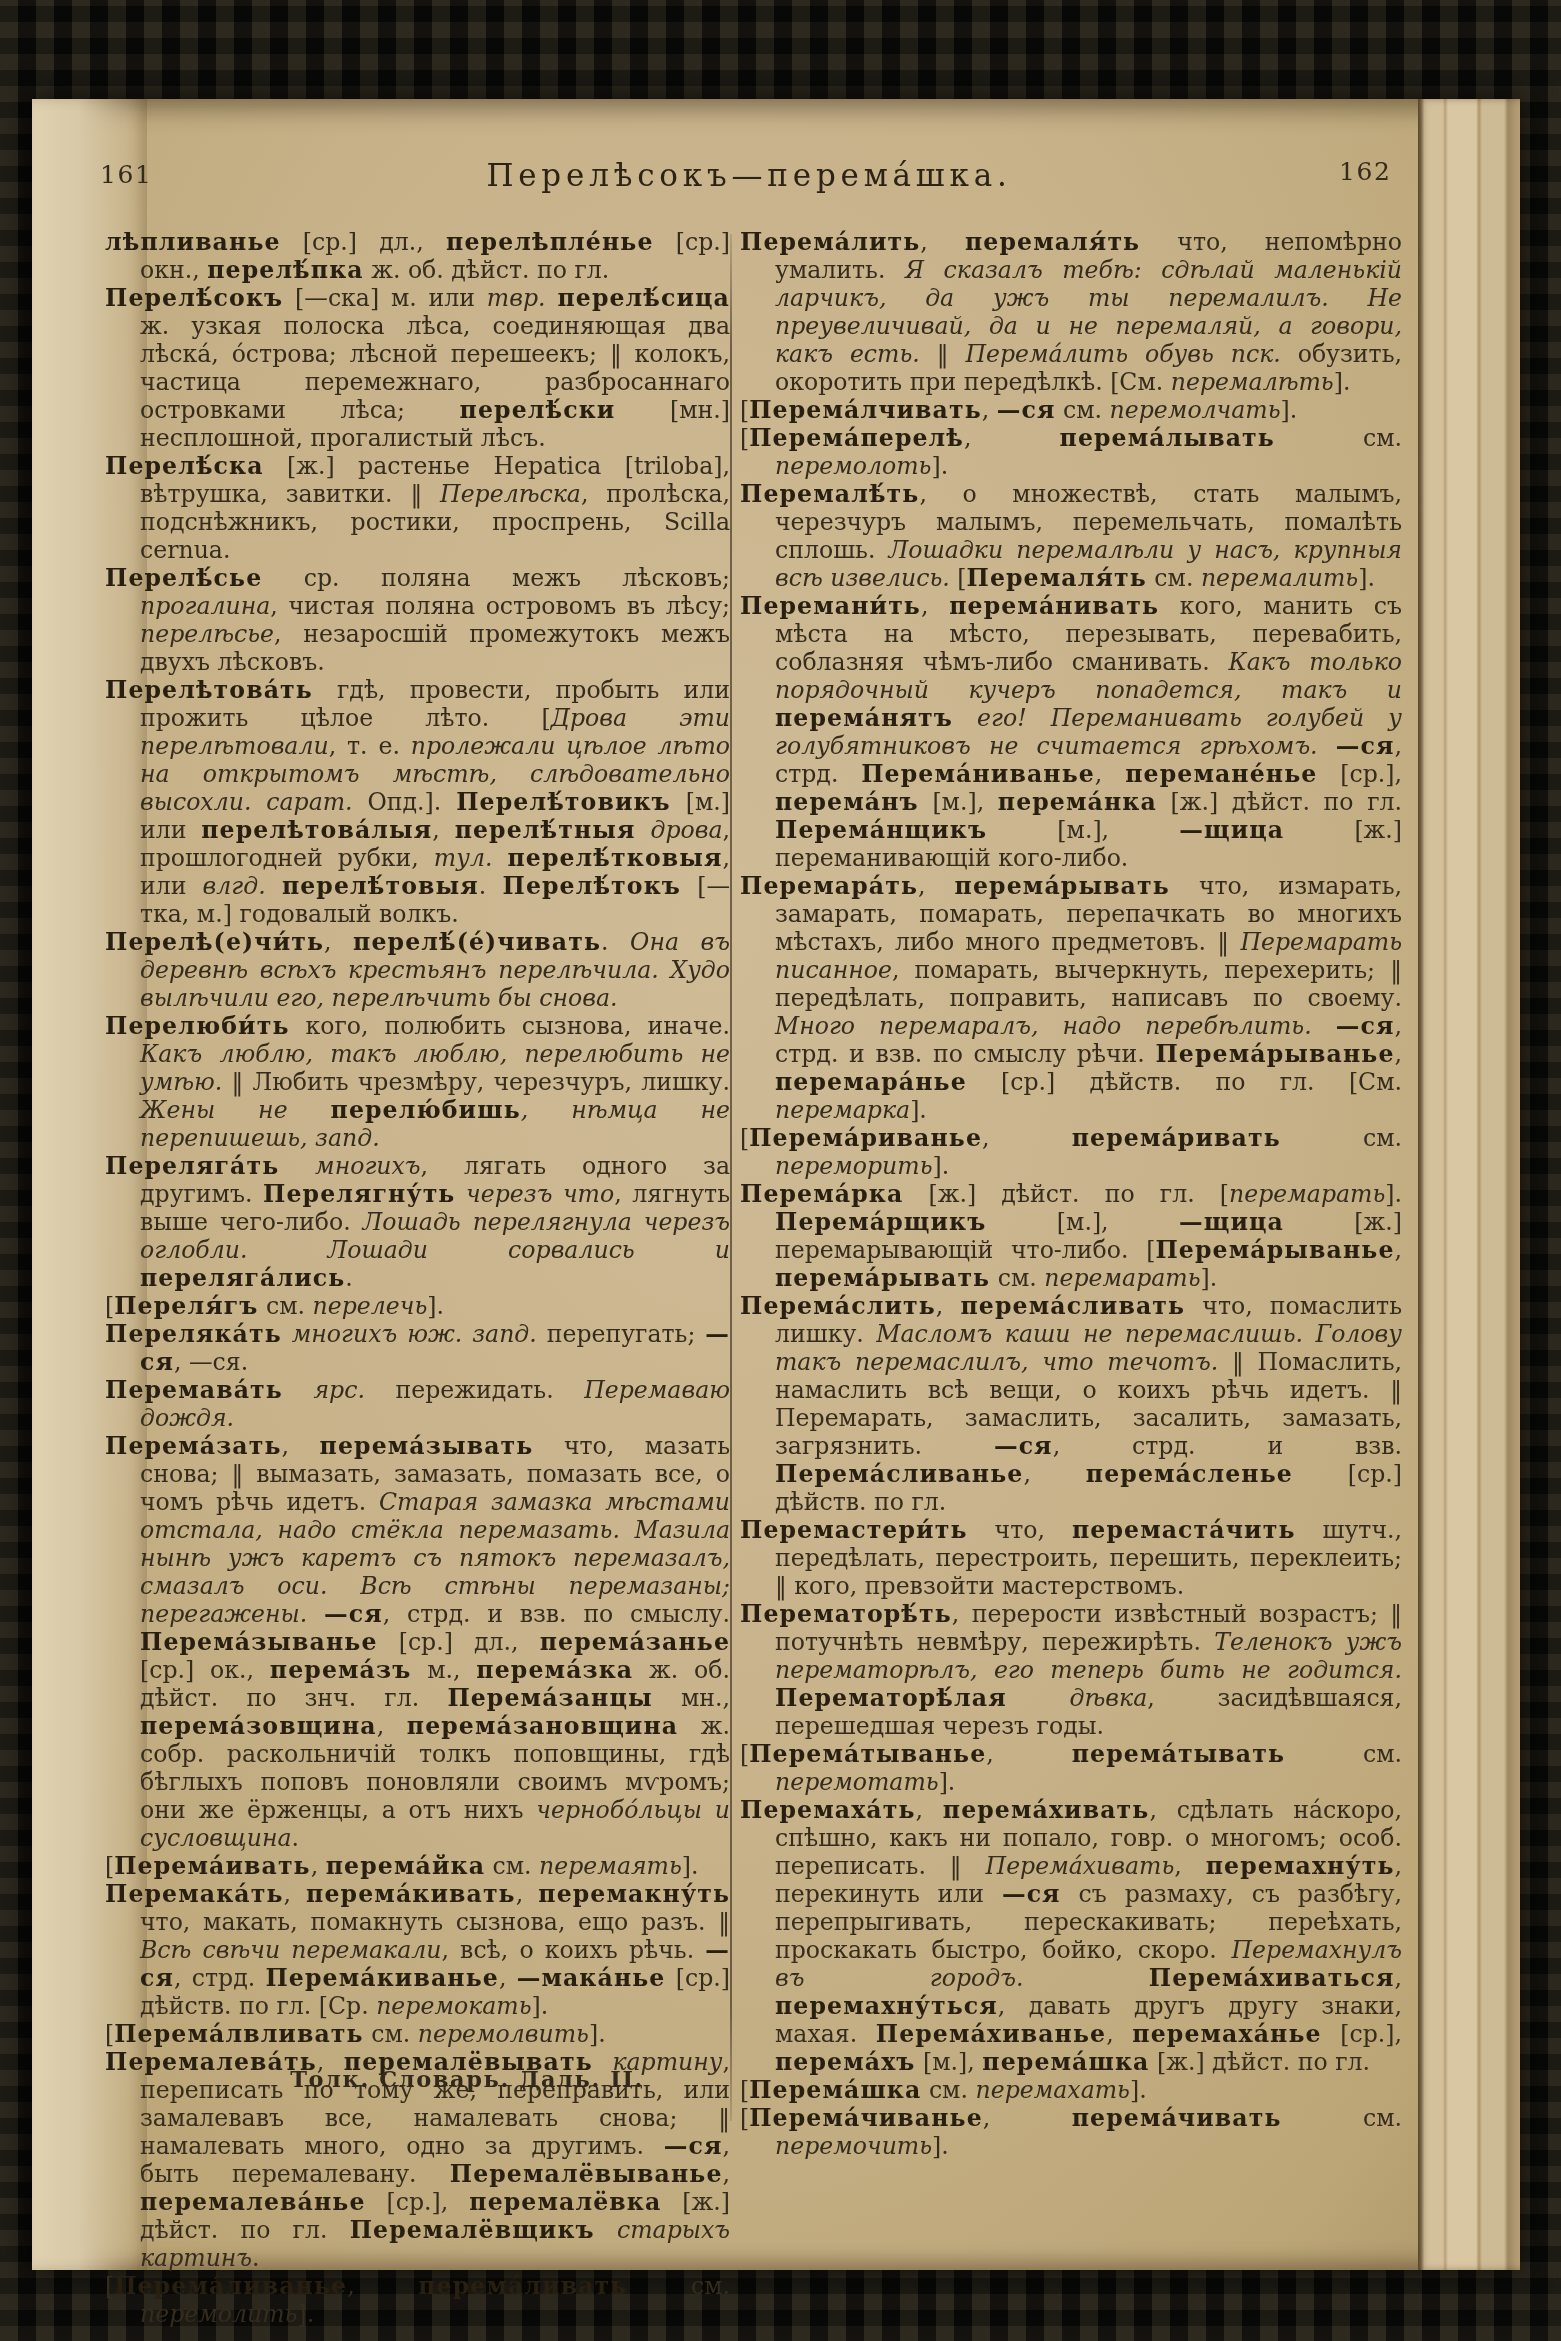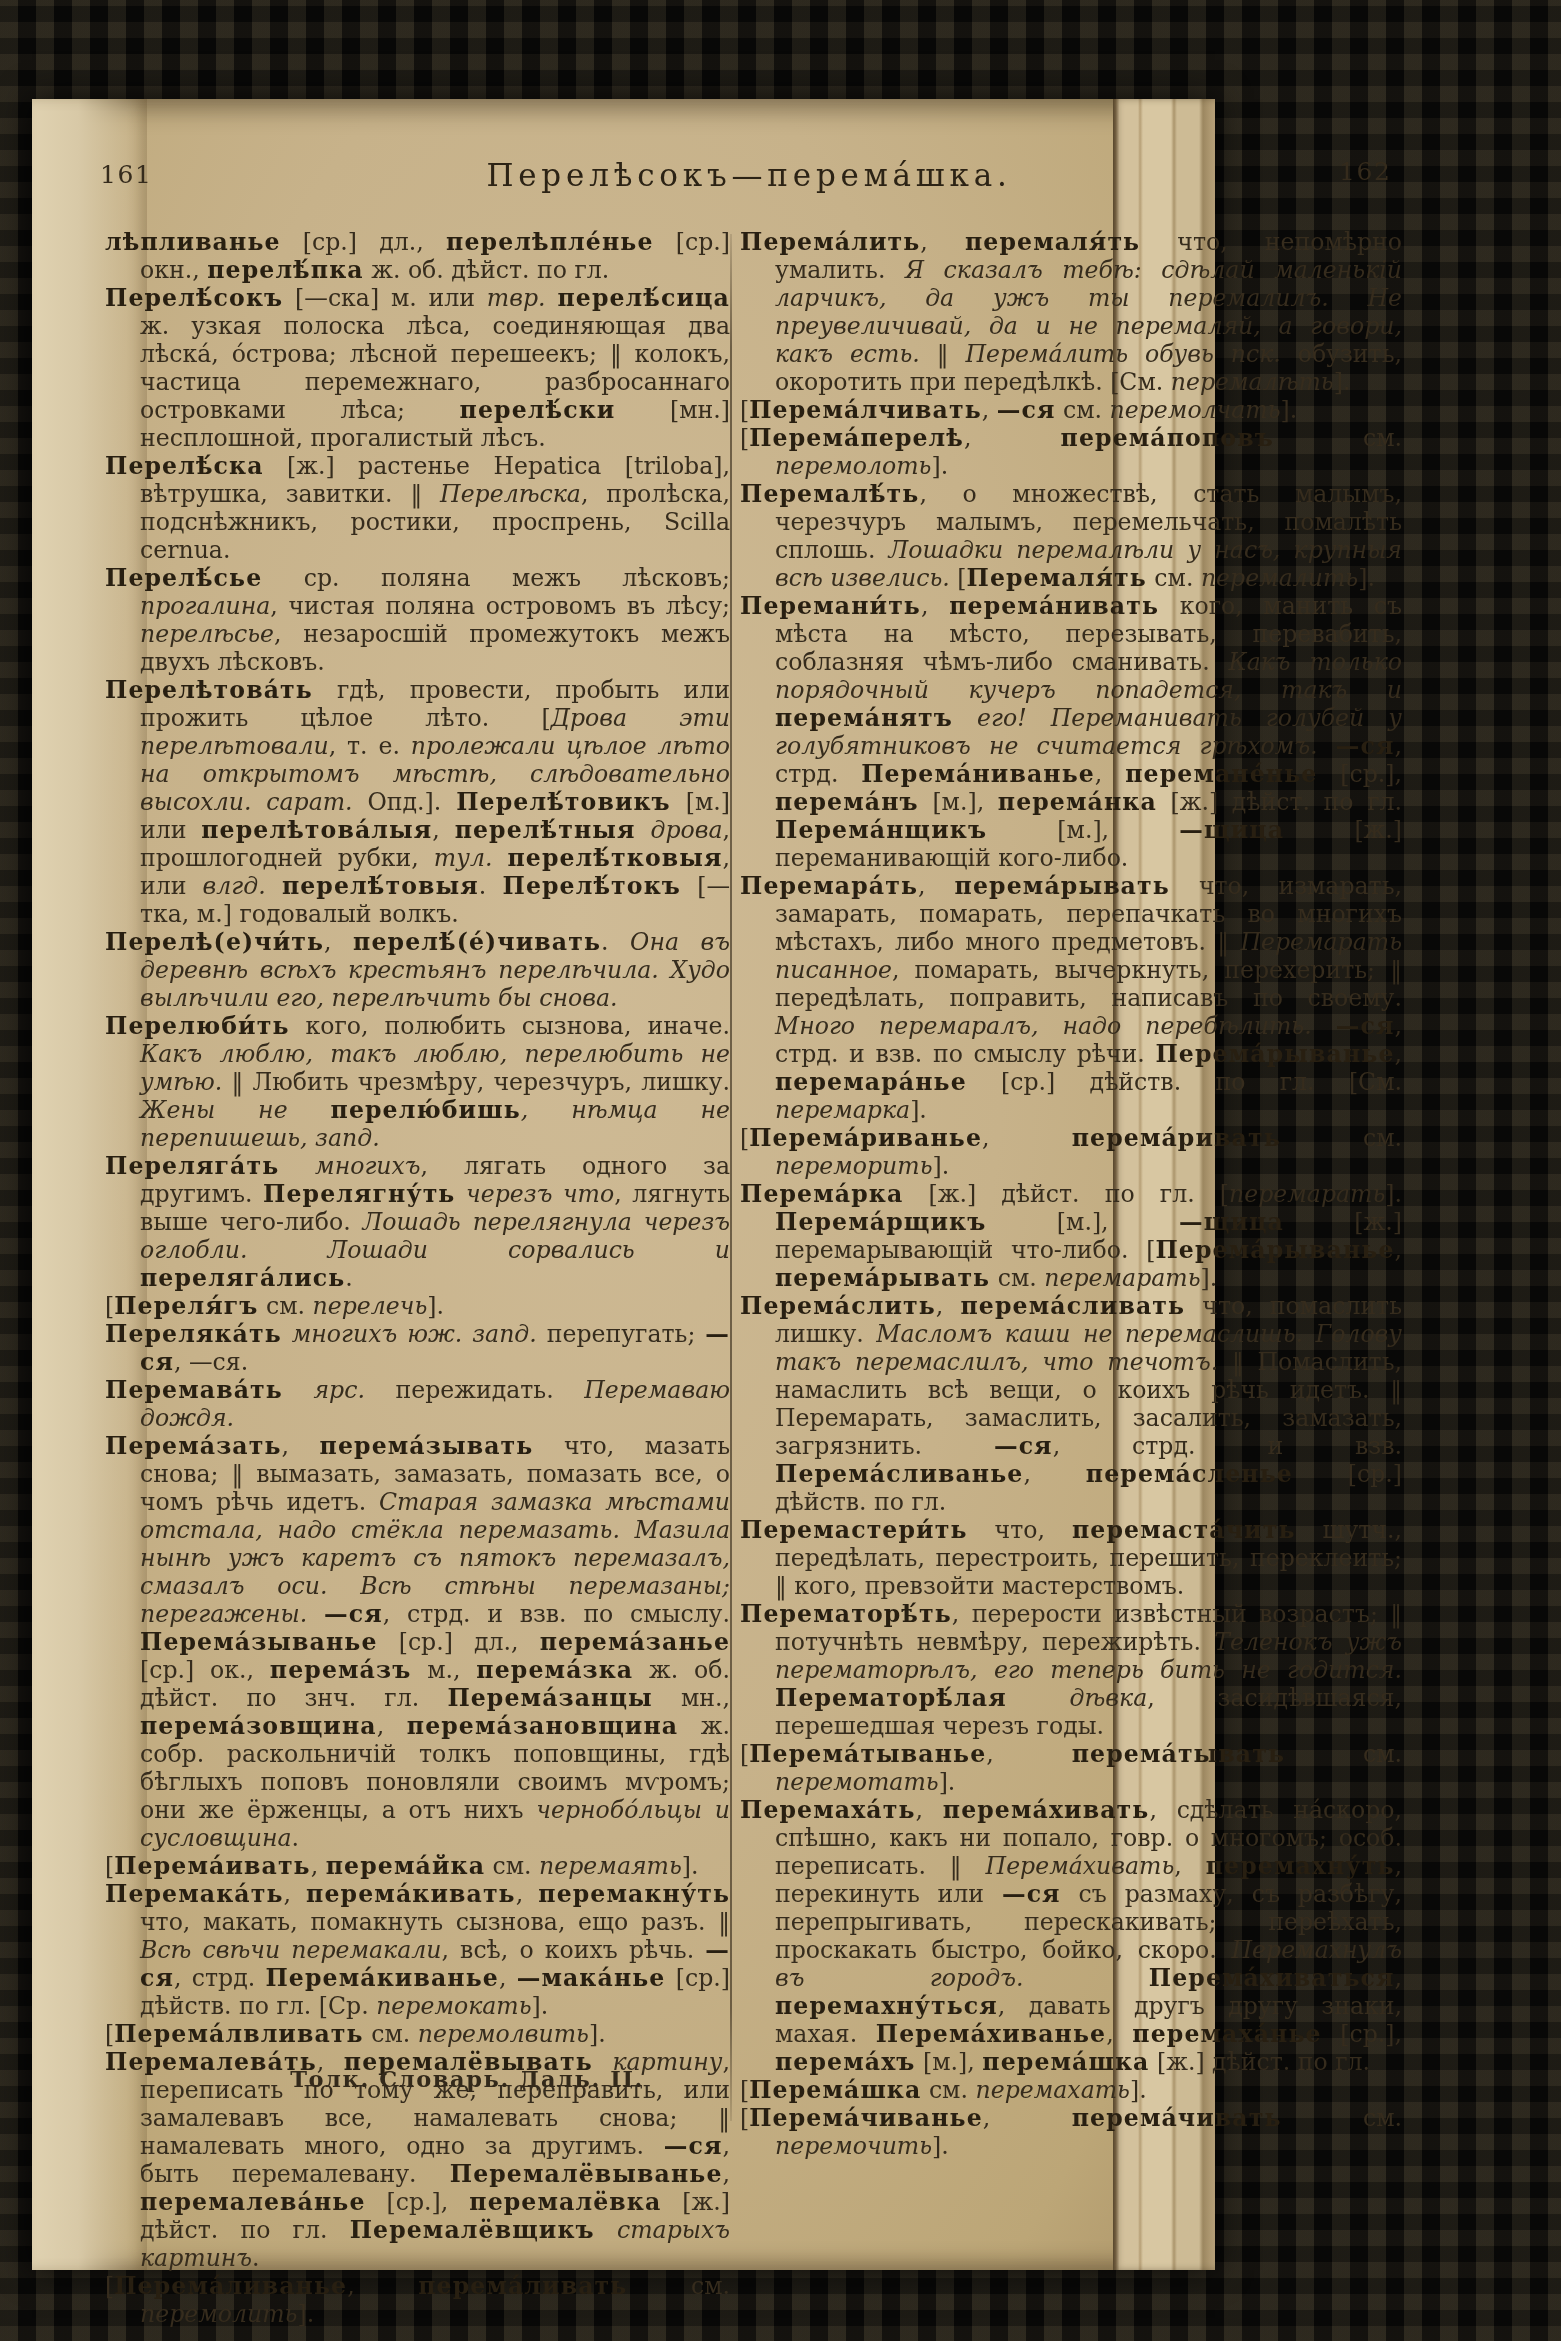--- a/index.html
+++ b/index.html
@@ -5,21 +5,21 @@
   html,body{margin:0;padding:0;}
   body{
     width:1561px;height:2342px;position:relative;overflow:hidden;
     background-color:#141310;
     background-image:
       repeating-linear-gradient(90deg, rgba(95,84,60,0.20) 0 18px, rgba(0,0,0,0.40) 18px 36px),
       repeating-linear-gradient(0deg, rgba(80,70,50,0.22) 0 16px, rgba(0,0,0,0.34) 16px 32px);
     font-family:"DejaVu Serif", serif;
   }
   .page{
-    position:absolute;left:32px;top:99px;width:1183px;height:2171px;
+    position:absolute;left:32px;top:99px;width:1488px;height:2171px;
     background:radial-gradient(ellipse at 46% 38%, #cfbb96 0%, #c7b28a 48%, #bca677 85%, #ac9468 100%);
     box-shadow: inset 0 11.8px 21.4px rgba(40,28,10,0.38), inset 0 -9.7px 18px rgba(40,28,10,0.30), 0 0 32px rgba(0,0,0,0.8);
   }
   .gutter{
     position:absolute;left:0;top:0;bottom:0;width:115px;
     background:linear-gradient(90deg,#e0d2b1 0%,#d8c9a7 40%,rgba(216,201,167,0) 100%);
     box-shadow: inset -7.5px 0 11.8px rgba(90,70,40,0.25);
   }
   .fore-edge{
     position:absolute;right:0;top:0;bottom:0;width:102px;
@@ -85,21 +85,21 @@
       <p class="entry"><span class="r-b">Перема́зать</span><span class="r-n">, </span><span class="r-b">перема́зывать</span><span class="r-n"> что, мазать снова; ‖ вымазать, замазать, помазать все, о чомъ рѣчь идетъ. </span><span class="r-i">Старая замазка мѣстами отстала, надо стёкла перемазать. Мазила нынѣ ужъ каретъ съ пятокъ перемазалъ, смазалъ оси. Всѣ стѣны перемазаны; перегажены.</span><span class="r-n"> </span><span class="r-b">—ся</span><span class="r-n">, стрд. и взв. по смыслу. </span><span class="r-b">Перема́зыванье</span><span class="r-n"> [ср.] дл., </span><span class="r-b">перема́занье</span><span class="r-n"> [ср.] ок., </span><span class="r-b">перема́зъ</span><span class="r-n"> м., </span><span class="r-b">перема́зка</span><span class="r-n"> ж. об. дѣйст. по знч. гл. </span><span class="r-b">Перема́занцы</span><span class="r-n"> мн., </span><span class="r-b">перема́зовщина</span><span class="r-n">, </span><span class="r-b">перема́зановщина</span><span class="r-n"> ж. собр. раскольничій толкъ поповщины, гдѣ бѣглыхъ поповъ поновляли своимъ мѵромъ; они же ёрженцы, а отъ нихъ </span><span class="r-i">чернобо́льцы и сусловщина</span><span class="r-n">.</span></p>
       <p class="entry"><span class="r-n">[</span><span class="r-b">Перема́ивать</span><span class="r-n">, </span><span class="r-b">перема́йка</span><span class="r-n"> см. </span><span class="r-i">перемаять</span><span class="r-n">].</span></p>
       <p class="entry"><span class="r-b">Перемака́ть</span><span class="r-n">, </span><span class="r-b">перема́кивать</span><span class="r-n">, </span><span class="r-b">перемакну́ть</span><span class="r-n"> что, макать, помакнуть сызнова, ещо разъ. ‖ </span><span class="r-i">Всѣ свѣчи перемакали</span><span class="r-n">, всѣ, о коихъ рѣчь. </span><span class="r-b">—ся</span><span class="r-n">, стрд. </span><span class="r-b">Перема́киванье</span><span class="r-n">, </span><span class="r-b">—мака́нье</span><span class="r-n"> [ср.] дѣйств. по гл. [Ср. </span><span class="r-i">перемокать</span><span class="r-n">].</span></p>
       <p class="entry"><span class="r-n">[</span><span class="r-b">Перема́лвливать</span><span class="r-n"> см. </span><span class="r-i">перемолвить</span><span class="r-n">].</span></p>
       <p class="entry"><span class="r-b">Перемалева́ть</span><span class="r-n">, </span><span class="r-b">перемалёвывать</span><span class="r-n"> </span><span class="r-i">картину</span><span class="r-n">, переписать по тому же, переправить, или замалевавъ все, намалевать снова; ‖ намалевать много, одно за другимъ. </span><span class="r-b">—ся</span><span class="r-n">, быть перемалевану. </span><span class="r-b">Перемалёвыванье</span><span class="r-n">, </span><span class="r-b">перемалева́нье</span><span class="r-n"> [ср.], </span><span class="r-b">перемалёвка</span><span class="r-n"> [ж.] дѣйст. по гл. </span><span class="r-b">Перемалёвщикъ</span><span class="r-n"> </span><span class="r-i">старыхъ картинъ</span><span class="r-n">.</span></p>
       <p class="entry"><span class="r-n">[</span><span class="r-b">Перема́ливанье</span><span class="r-n">, </span><span class="r-b">перема́ливать</span><span class="r-n"> см. </span><span class="r-i">перемолить</span><span class="r-n">].</span></p>
     </div>
   <div class="col col-right">
       <p class="entry"><span class="r-b">Перема́лить</span><span class="r-n">, </span><span class="r-b">перемаля́ть</span><span class="r-n"> что, непомѣрно умалить. </span><span class="r-i">Я сказалъ тебѣ: сдѣлай маленькій ларчикъ, да ужъ ты перемалилъ. Не преувеличивай, да и не перемаляй, а говори, какъ есть.</span><span class="r-n"> ‖ </span><span class="r-i">Перема́лить обувь пск.</span><span class="r-n"> обузить, окоротить при передѣлкѣ. [См. </span><span class="r-i">перемалѣть</span><span class="r-n">].</span></p>
       <p class="entry"><span class="r-n">[</span><span class="r-b">Перема́лчивать</span><span class="r-n">, </span><span class="r-b">—ся</span><span class="r-n"> см. </span><span class="r-i">перемолчать</span><span class="r-n">].</span></p>
-      <p class="entry"><span class="r-n">[</span><span class="r-b">Перема́перелѣ</span><span class="r-n">, </span><span class="r-b">перема́поповъ</span><span class="r-n"> см. </span><span class="r-i">перемолоть</span><span class="r-n">].</span></p>
+      <p class="entry"><span class="r-n">[</span><span class="r-b">Перема́перелѣ</span><span class="r-n">, </span><span class="r-b">перема́лывать</span><span class="r-n"> см. </span><span class="r-i">перемолоть</span><span class="r-n">].</span></p>
       <p class="entry"><span class="r-b">Перемалѣ́ть</span><span class="r-n">, о множествѣ, стать малымъ, черезчуръ малымъ, перемельчать, помалѣть сплошь. </span><span class="r-i">Лошадки перемалѣли у насъ, крупныя всѣ извелись.</span><span class="r-n"> [</span><span class="r-b">Перемаля́ть</span><span class="r-n"> см. </span><span class="r-i">перемалить</span><span class="r-n">].</span></p>
       <p class="entry"><span class="r-b">Перемани́ть</span><span class="r-n">, </span><span class="r-b">перема́нивать</span><span class="r-n"> кого, манить съ мѣста на мѣсто, перезывать, перевабить, соблазняя чѣмъ-либо сманивать. </span><span class="r-i">Какъ только порядочный кучеръ попадется, такъ и </span><span class="r-b">перема́нятъ</span><span class="r-i"> его! Переманивать голубей у голубятниковъ не считается грѣхомъ.</span><span class="r-n"> </span><span class="r-b">—ся</span><span class="r-n">, стрд. </span><span class="r-b">Перема́ниванье</span><span class="r-n">, </span><span class="r-b">перемане́нье</span><span class="r-n"> [ср.], </span><span class="r-b">перема́нъ</span><span class="r-n"> [м.], </span><span class="r-b">перема́нка</span><span class="r-n"> [ж.] дѣйст. по гл. </span><span class="r-b">Перема́нщикъ</span><span class="r-n"> [м.], </span><span class="r-b">—щица</span><span class="r-n"> [ж.] переманивающій кого-либо.</span></p>
       <p class="entry"><span class="r-b">Перемара́ть</span><span class="r-n">, </span><span class="r-b">перема́рывать</span><span class="r-n"> что, измарать, замарать, помарать, перепачкать во многихъ мѣстахъ, либо много предметовъ. ‖ </span><span class="r-i">Перемарать писанное</span><span class="r-n">, помарать, вычеркнуть, перехерить; ‖ передѣлать, поправить, написавъ по своему. </span><span class="r-i">Много перемаралъ, надо перебѣлить.</span><span class="r-n"> </span><span class="r-b">—ся</span><span class="r-n">, стрд. и взв. по смыслу рѣчи. </span><span class="r-b">Перема́рыванье</span><span class="r-n">, </span><span class="r-b">перемара́нье</span><span class="r-n"> [ср.] дѣйств. по гл. [См. </span><span class="r-i">перемарка</span><span class="r-n">].</span></p>
       <p class="entry"><span class="r-n">[</span><span class="r-b">Перема́риванье</span><span class="r-n">, </span><span class="r-b">перема́ривать</span><span class="r-n"> см. </span><span class="r-i">переморить</span><span class="r-n">].</span></p>
       <p class="entry"><span class="r-b">Перема́рка</span><span class="r-n"> [ж.] дѣйст. по гл. [</span><span class="r-i">перемарать</span><span class="r-n">]. </span><span class="r-b">Перема́рщикъ</span><span class="r-n"> [м.], </span><span class="r-b">—щица</span><span class="r-n"> [ж.] перемарывающій что-либо. [</span><span class="r-b">Перема́рыванье</span><span class="r-n">, </span><span class="r-b">перема́рывать</span><span class="r-n"> см. </span><span class="r-i">перемарать</span><span class="r-n">].</span></p>
       <p class="entry"><span class="r-b">Перема́слить</span><span class="r-n">, </span><span class="r-b">перема́сливать</span><span class="r-n"> что, помаслить лишку. </span><span class="r-i">Масломъ каши не перемаслишь. Голову такъ перемаслилъ, что течотъ.</span><span class="r-n"> ‖ Помаслить, намаслить всѣ вещи, о коихъ рѣчь идетъ. ‖ Перемарать, замаслить, засалить, замазать, загрязнить. </span><span class="r-b">—ся</span><span class="r-n">, стрд. и взв. </span><span class="r-b">Перема́сливанье</span><span class="r-n">, </span><span class="r-b">перема́сленье</span><span class="r-n"> [ср.] дѣйств. по гл.</span></p>
       <p class="entry"><span class="r-b">Перемастери́ть</span><span class="r-n"> что, </span><span class="r-b">перемаста́чить</span><span class="r-n"> шутч., передѣлать, перестроить, перешить, переклеить; ‖ кого, превзойти мастерствомъ.</span></p>
       <p class="entry"><span class="r-b">Перематорѣ́ть</span><span class="r-n">, перерости извѣстный возрастъ; ‖ потучнѣть невмѣру, пережирѣть. </span><span class="r-i">Теленокъ ужъ перематорѣлъ, его теперь бить не годится.</span><span class="r-n"> </span><span class="r-b">Перематорѣ́лая</span><span class="r-n"> </span><span class="r-i">дѣвка</span><span class="r-n">, засидѣвшаяся, перешедшая черезъ годы.</span></p>
       <p class="entry"><span class="r-n">[</span><span class="r-b">Перема́тыванье</span><span class="r-n">, </span><span class="r-b">перема́тывать</span><span class="r-n"> см. </span><span class="r-i">перемотать</span><span class="r-n">].</span></p>
       <p class="entry"><span class="r-b">Перемаха́ть</span><span class="r-n">, </span><span class="r-b">перема́хивать</span><span class="r-n">, сдѣлать на́скоро, спѣшно, какъ ни попало, говр. о многомъ; особ. переписать. ‖ </span><span class="r-i">Перема́хивать</span><span class="r-n">, </span><span class="r-b">перемахну́ть</span><span class="r-n">, перекинуть или </span><span class="r-b">—ся</span><span class="r-n"> съ размаху, съ разбѣгу, перепрыгивать, перескакивать; переѣхать, проскакать быстро, бойко, скоро. </span><span class="r-i">Перемахнулъ въ городъ.</span><span class="r-n"> </span><span class="r-b">Перема́хиваться</span><span class="r-n">, </span><span class="r-b">перемахну́ться</span><span class="r-n">, давать другъ другу знаки, махая. </span><span class="r-b">Перема́хиванье</span><span class="r-n">, </span><span class="r-b">перемаха́нье</span><span class="r-n"> [ср.], </span><span class="r-b">перема́хъ</span><span class="r-n"> [м.], </span><span class="r-b">перема́шка</span><span class="r-n"> [ж.] дѣйст. по гл.</span></p>

